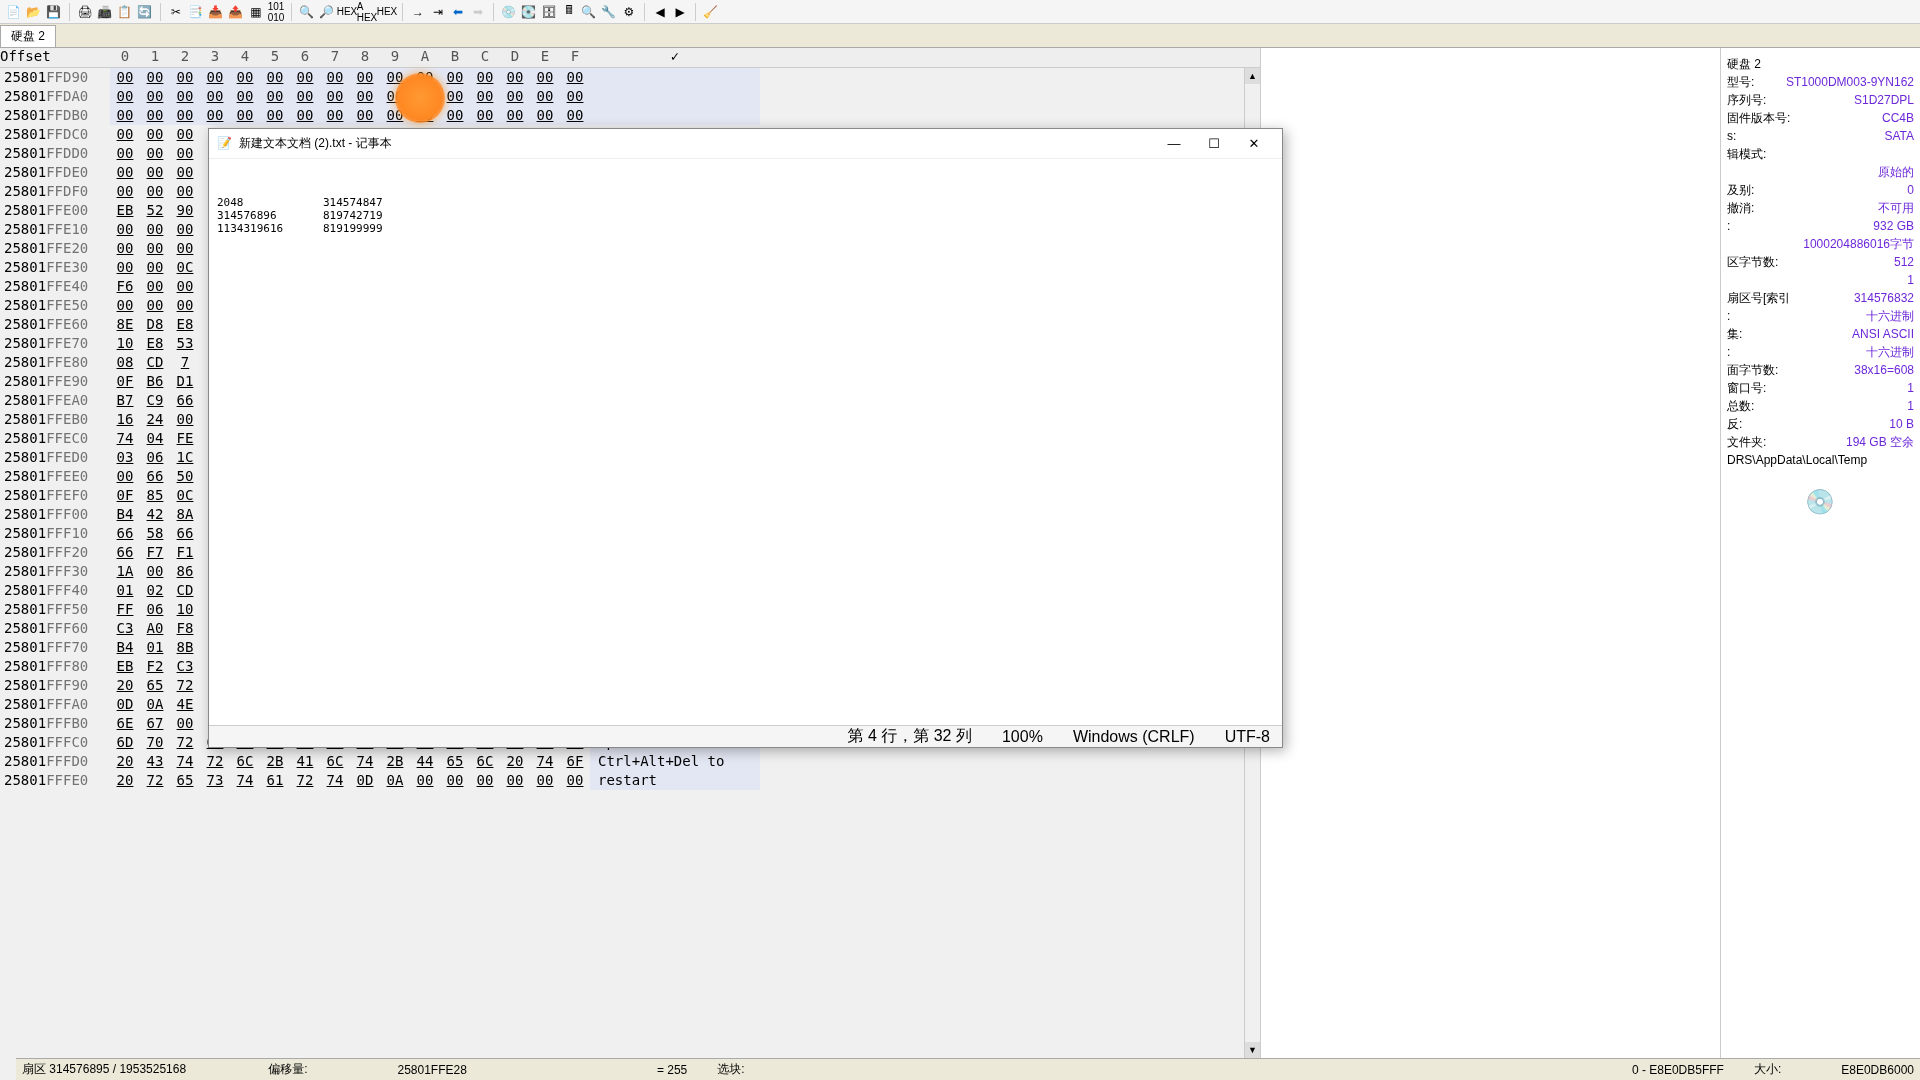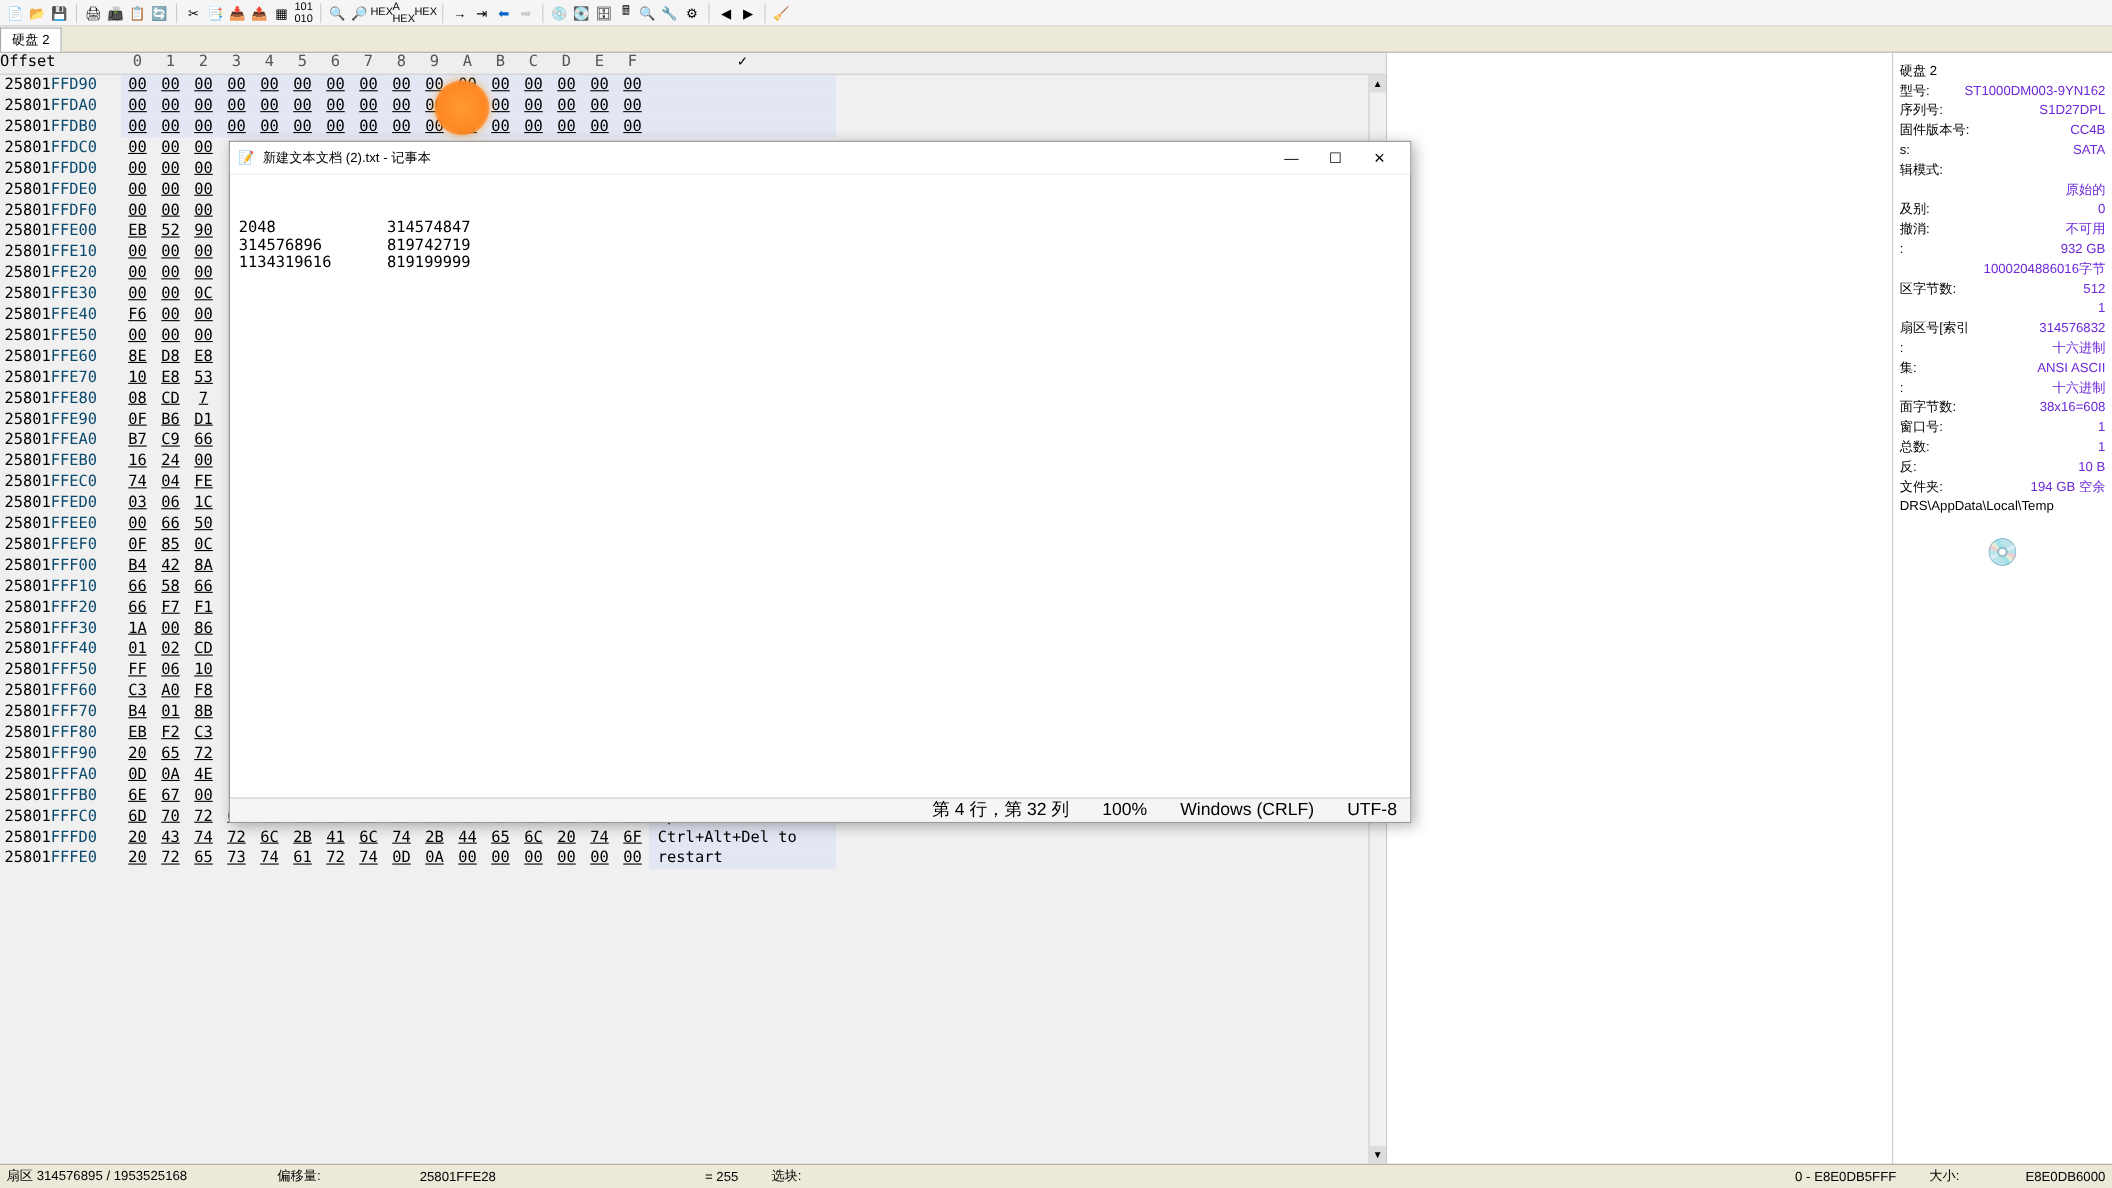--- a/index.html
+++ b/index.html
@@ -9,41 +9,41 @@
 .toolbar .sep { width: 1px; height: 18px; background: #ccc; margin: 0 4px; }
 .tabbar { height: 24px; background: #ece9d8; border-bottom: 1px solid #aaa; display: flex; align-items: flex-end; }
 .tab { padding: 2px 10px; background: #fff; border: 1px solid #aaa; border-bottom: none; font-size: 12px; }
 .main { display: flex; height: calc(100% - 48px - 22px); }
 .hex-header { height: 20px; background: #eee; border-bottom: 1px solid #ccc; display: flex; font-family: Consolas, monospace; font-size: 14px; }
 .hex-header .offset-h { width: 110px; text-align: left; }
 .hex-header .col { width: 30px; text-align: center; color: #555; }
 .hex-body { font-family: Consolas, monospace; font-size: 14px; line-height: 19px; }
 .hex-row { display: flex; }
 .hex-row .offset { width: 110px; color: #000; padding-left: 4px; }
-.hex-row .offset .blue { color: #0c4a6e; }
+.hex-row .offset .blue { color: #737373; }
 .hex-row .bytes { display: flex; text-decoration: underline; }
 .hex-row .byte { width: 30px; text-align: center; }
 .hex-row.hl .byte { background: #e3e7f3; }
 .hex-row .ascii { width: 170px; padding-left: 8px; background: #e3e7f3; }
 .scrollbar { width: 16px; background: #f0f0f0; border-left: 1px solid #ccc; position: relative; }
 .scroll-arrow { height: 16px; background: #ddd; text-align: center; font-size: 9px; line-height: 16px; cursor: pointer; }
 .right-panel { width: 200px; background: #fff; border-left: 1px solid #ccc; padding: 8px 6px; font-size: 12px; }
 .rp-row { display: flex; justify-content: space-between; margin-bottom: 2px; line-height: 16px; }
 .rp-row .val { color: #6d28d9; text-align: right; }
 .rp-icon { text-align: center; margin-top: 20px; font-size: 24px; }
-.status { position: absolute; bottom: 0; left: 0; right: 0; height: 22px; background: #ece9d8; border-top: 1px solid #aaa; display: flex; align-items: center; font-size: 12px; padding: 0 6px; }
+.status { position: absolute; bottom: 0; left: 16px; right: 0; height: 22px; background: #ece9d8; border-top: 1px solid #aaa; display: flex; align-items: center; font-size: 12px; padding: 0 6px; }
 .status .seg { margin-right: 30px; }
 .notepad { position: absolute; left: 208px; top: 128px; width: 1075px; height: 620px; background: #fff; border: 1px solid #888; box-shadow: 3px 3px 12px rgba(0,0,0,0.3); z-index: 100; display: flex; flex-direction: column; }
 .np-title { height: 30px; background: #fff; display: flex; align-items: center; padding: 0 8px; border-bottom: 1px solid #eee; }
 .np-title .ticon { width: 16px; height: 16px; margin-right: 6px; }
 .np-title .ttext { flex: 1; font-size: 12px; }
 .np-title .wbtn { width: 40px; height: 28px; display: flex; align-items: center; justify-content: center; cursor: pointer; font-size: 13px; }
 .np-menu { height: 22px; display: flex; align-items: center; padding: 0 4px; gap: 14px; font-size: 12px; border-bottom: 1px solid #eee; }
 .np-menu span { cursor: pointer; }
-.np-body { flex: 1; padding: 24px 8px 8px 8px; font-family: SimSun, monospace; font-size: 14px; white-space: pre; overflow: auto; }
+.np-body { flex: 1; padding: 24px 8px 8px 8px; font-family: SimSun, monospace; font-size: 11px; white-space: pre; overflow: auto; }
 .np-status { height: 22px; border-top: 1px solid #ccc; display: flex; align-items: center; justify-content: flex-end; gap: 30px; padding: 0 12px; font-size: 16px; background: #f5f5f5; }
 .highlight-circle { position: absolute; width: 50px; height: 50px; border-radius: 50%; background: radial-gradient(circle, #ff9933 0%, #ff8822 60%, rgba(255,153,51,0.3) 100%); left: 395px; top: 73px; z-index: 50; pointer-events: none; box-shadow: 0 0 8px rgba(255,140,0,0.6); }
 .hex-wrap { flex: 1; display: flex; flex-direction: column; overflow: hidden; }
 .hex-content { display: flex; flex: 1; overflow: hidden; }
 .hex-left { flex: 1; overflow: hidden; }
 </style>
 </head>
 <body>
 
 <div class="toolbar">

